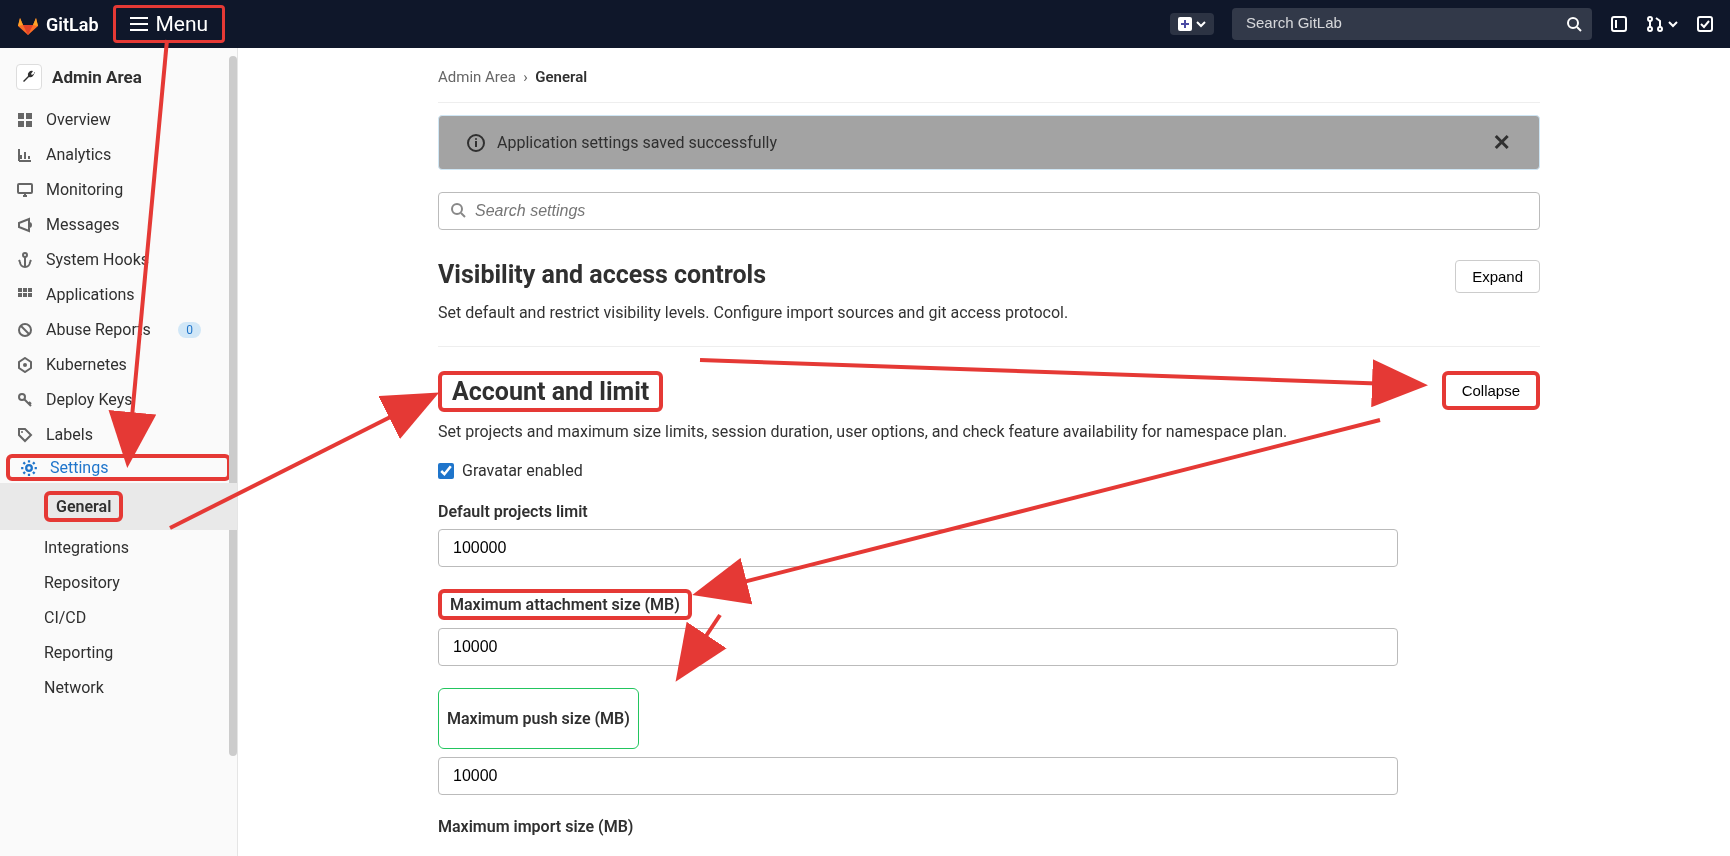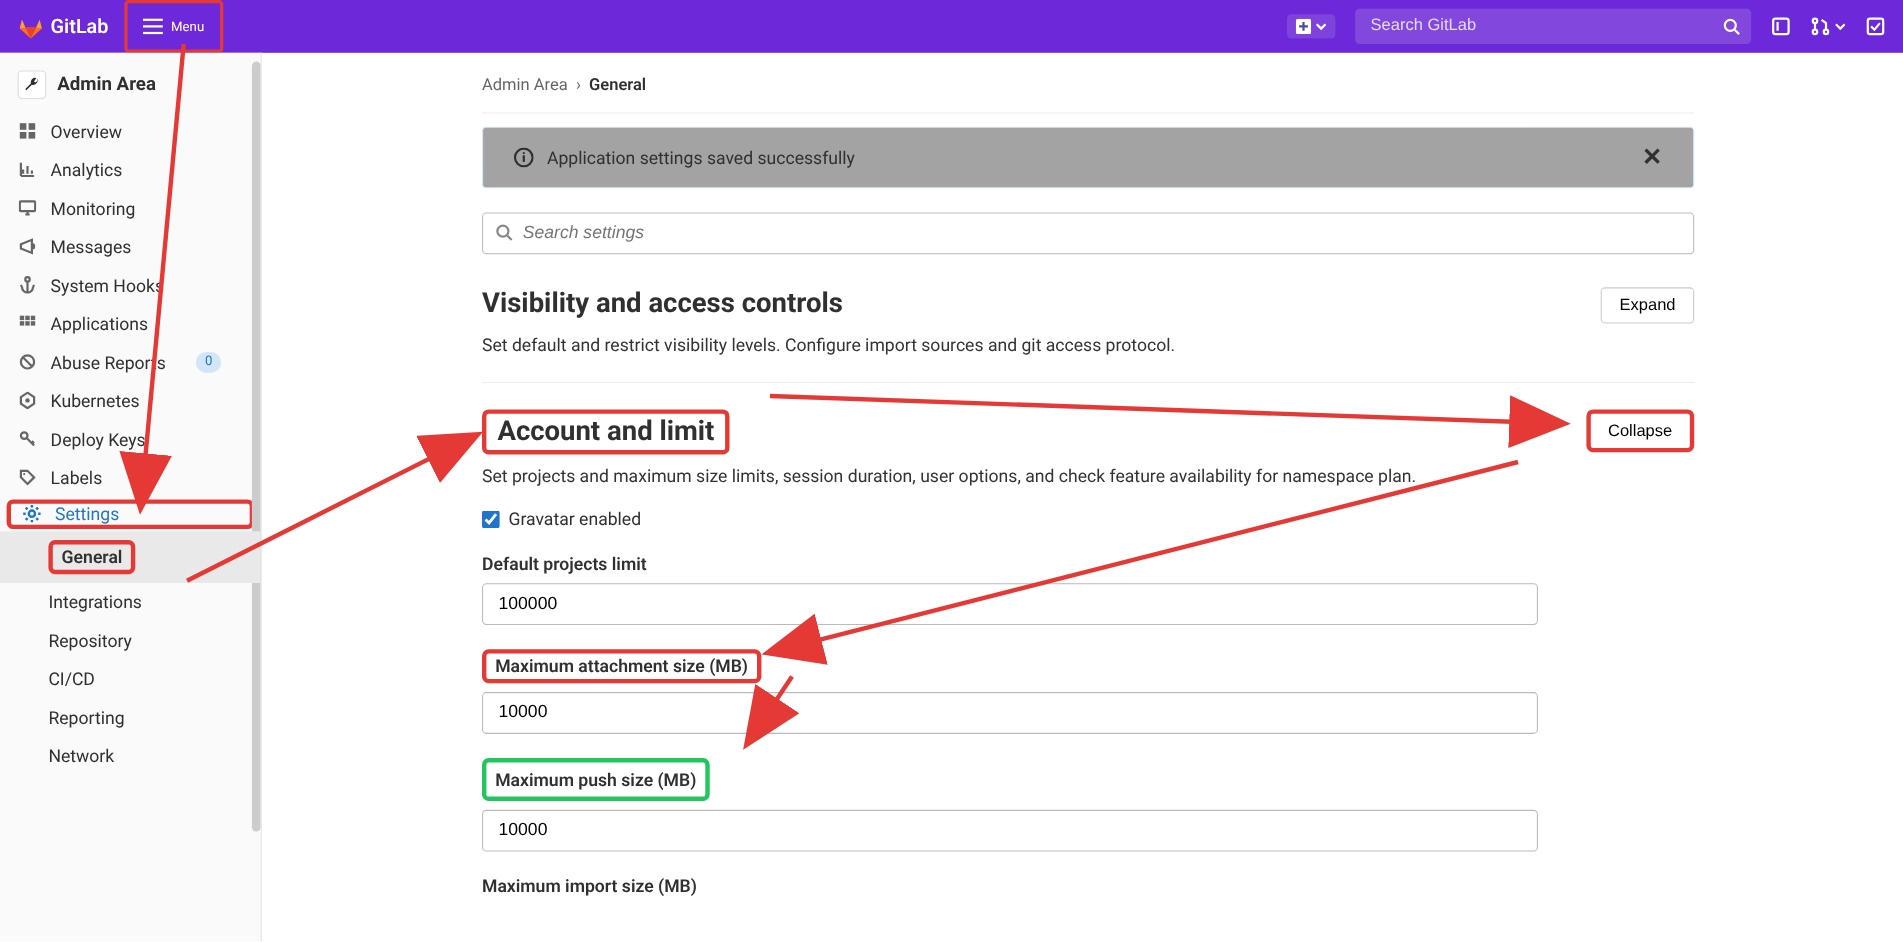--- a/index.html
+++ b/index.html
@@ -1,41 +1,41 @@
 <!DOCTYPE html>
 <html><head>
 <meta charset="utf-8">
 <style>
   * { box-sizing: border-box; margin: 0; padding: 0; }
   body { font-family: -apple-system, "Segoe UI", Roboto, sans-serif; font-size: 14px; color: #303030; background:#fff; width:1730px; height:856px; overflow:hidden; }
   
   
-  .topbar { height:48px; background:#6d28d9; display:flex; padding:0 16px; color:#fff; }
+  .topbar { height:48px; background:#0f172a; display:flex; align-items:center; padding:0 16px; color:#fff; }
   .logo { display:flex; align-items:center; gap:6px; font-weight:600; font-size:18px; }
   .logo svg { width:24px; height:24px; }
-  .menu-btn { margin-left:14px; display:flex; align-items:center; gap:8px; padding:4px 14px; border:3px solid #e53935; border-radius:4px; font-size:12px; cursor:pointer; }
+  .menu-btn { margin-left:14px; display:flex; align-items:center; gap:8px; padding:4px 14px; border:3px solid #e53935; border-radius:4px; font-size:21px; cursor:pointer; }
   .menu-btn .ham { width:18px; height:2px; background:#fff; position:relative; }
   .menu-btn .ham::before,.menu-btn .ham::after { content:""; position:absolute; left:0; width:18px; height:2px; background:#fff; }
   .menu-btn .ham::before{top:-6px;} .menu-btn .ham::after{top:6px;}
   .top-spacer{flex:1;}
   .top-actions{display:flex;align-items:center;gap:18px;}
   .plus-btn{display:flex;align-items:center;gap:4px;background:rgba(255,255,255,.12);padding:4px 8px;border-radius:4px;cursor:pointer;}
   .topsearch{position:relative;width:360px;}
   .topsearch input{width:100%;height:32px;background:rgba(255,255,255,.15);border:none;border-radius:4px;padding:0 36px 3px 14px;color:#fff;font-size:15px;}
   .topsearch input::placeholder{color:rgba(255,255,255,.8);}
   .topsearch .sicon{position:absolute;right:10px;top:8px;color:rgba(255,255,255,.9);}
   .top-ico{color:#fff;cursor:pointer;display:flex;align-items:center;gap:4px;}
   
   
   .layout{display:flex;height:calc(100% - 48px);}
   .sidebar{width:238px;background:#fafafa;border-right:1px solid #e5e5e5;position:relative;padding-top:8px;overflow:hidden;}
   .sb-scroll{position:absolute;right:0;top:8px;width:8px;height:700px;background:#ccc;border-radius:4px;}
   .sb-header{display:flex;align-items:center;gap:10px;padding:8px 16px 12px;font-weight:700;font-size:17px;}
   .sb-header .wrench{width:26px;height:26px;border:1px solid #ddd;border-radius:4px;display:flex;align-items:center;justify-content:center;background:#fff;}
-  .sb-item{display:flex;gap:12px;padding:8px 16px;font-size:16px;color:#303030;cursor:pointer;}
+  .sb-item{display:flex;align-items:center;gap:12px;padding:8px 16px;font-size:16px;color:#303030;cursor:pointer;}
   .sb-item.active{color:#1f75cb;}
   .sb-item .ico{width:18px;height:18px;display:flex;align-items:center;justify-content:center;color:#666;}
   .sb-item.active .ico{color:#1f75cb;}
   .badge{background:#d1e7f7;color:#1f75cb;border-radius:10px;font-size:12px;padding:1px 8px;margin-left:auto;margin-right:20px;}
   .sb-sub{padding:8px 16px 8px 44px;font-size:16px;color:#303030;cursor:pointer;}
   .sb-sub.active{background:#e9e9e9;font-weight:600;}
   
   
   .redbox{border:4px solid #e53935;border-radius:4px;}
   
@@ -298,21 +298,21 @@
 
       <div class="form-row">
         <label>Default projects limit</label>
         <input type="text" value="100000" style="">
       </div>
       <div class="form-row">
         <label style="border:4px solid #e53935;border-radius:6px;padding:2px 8px;display:inline-block;"><span>Maximum attachment size (MB)</span></label>
         <input type="text" value="10000" style="">
       </div>
       <div class="form-row">
-        <label style="border:4px solid #22c55e;border-radius:6px;padding:6px 8px;display:inline-block;"><span>Maximum push size (MB)</span></label>
+        <label style="border:1px solid #22c55e;border-radius:6px;padding:20px 8px;display:inline-block;"><span>Maximum push size (MB)</span></label>
         <input type="text" value="10000" style="">
       </div>
       <div class="form-row" style="margin-top:22px;">
         <label>Maximum import size (MB)</label>
       </div>
     </div>
   </div>
 </div>
 
 <svg class="ann-overlay" width="1730" height="856">

